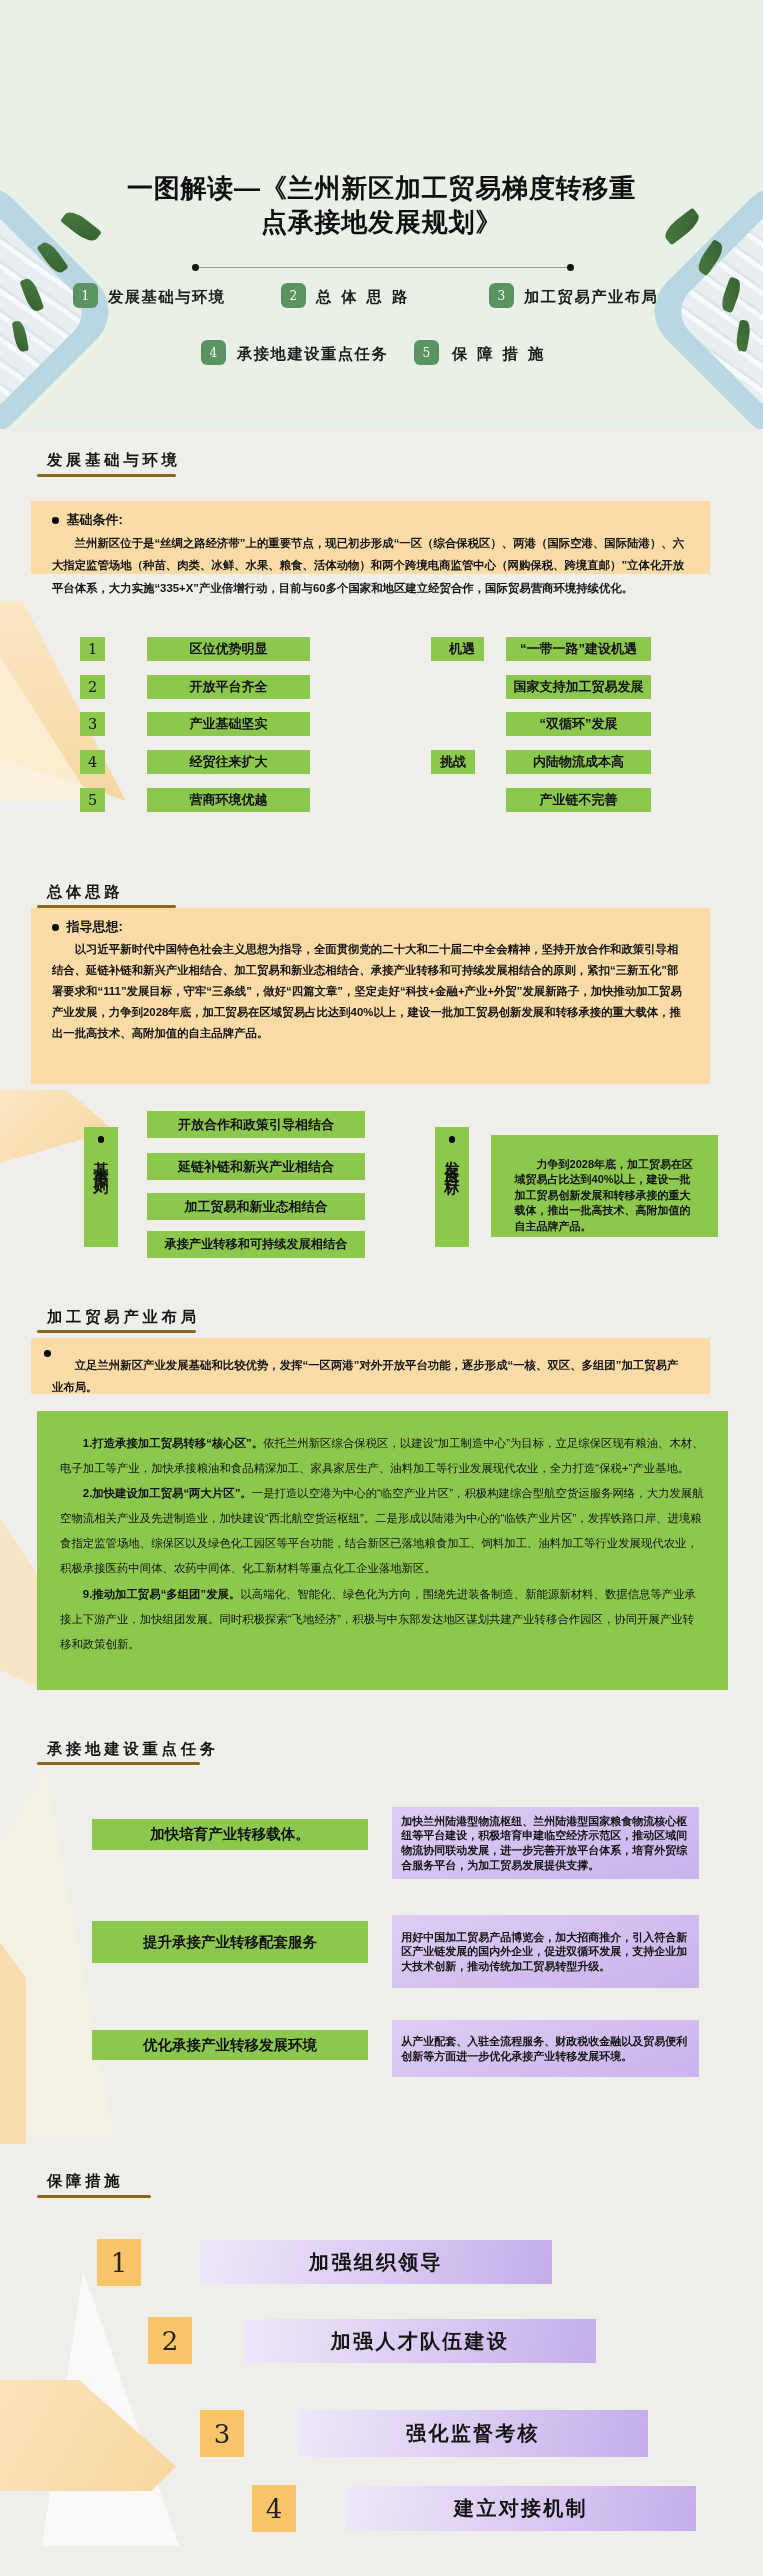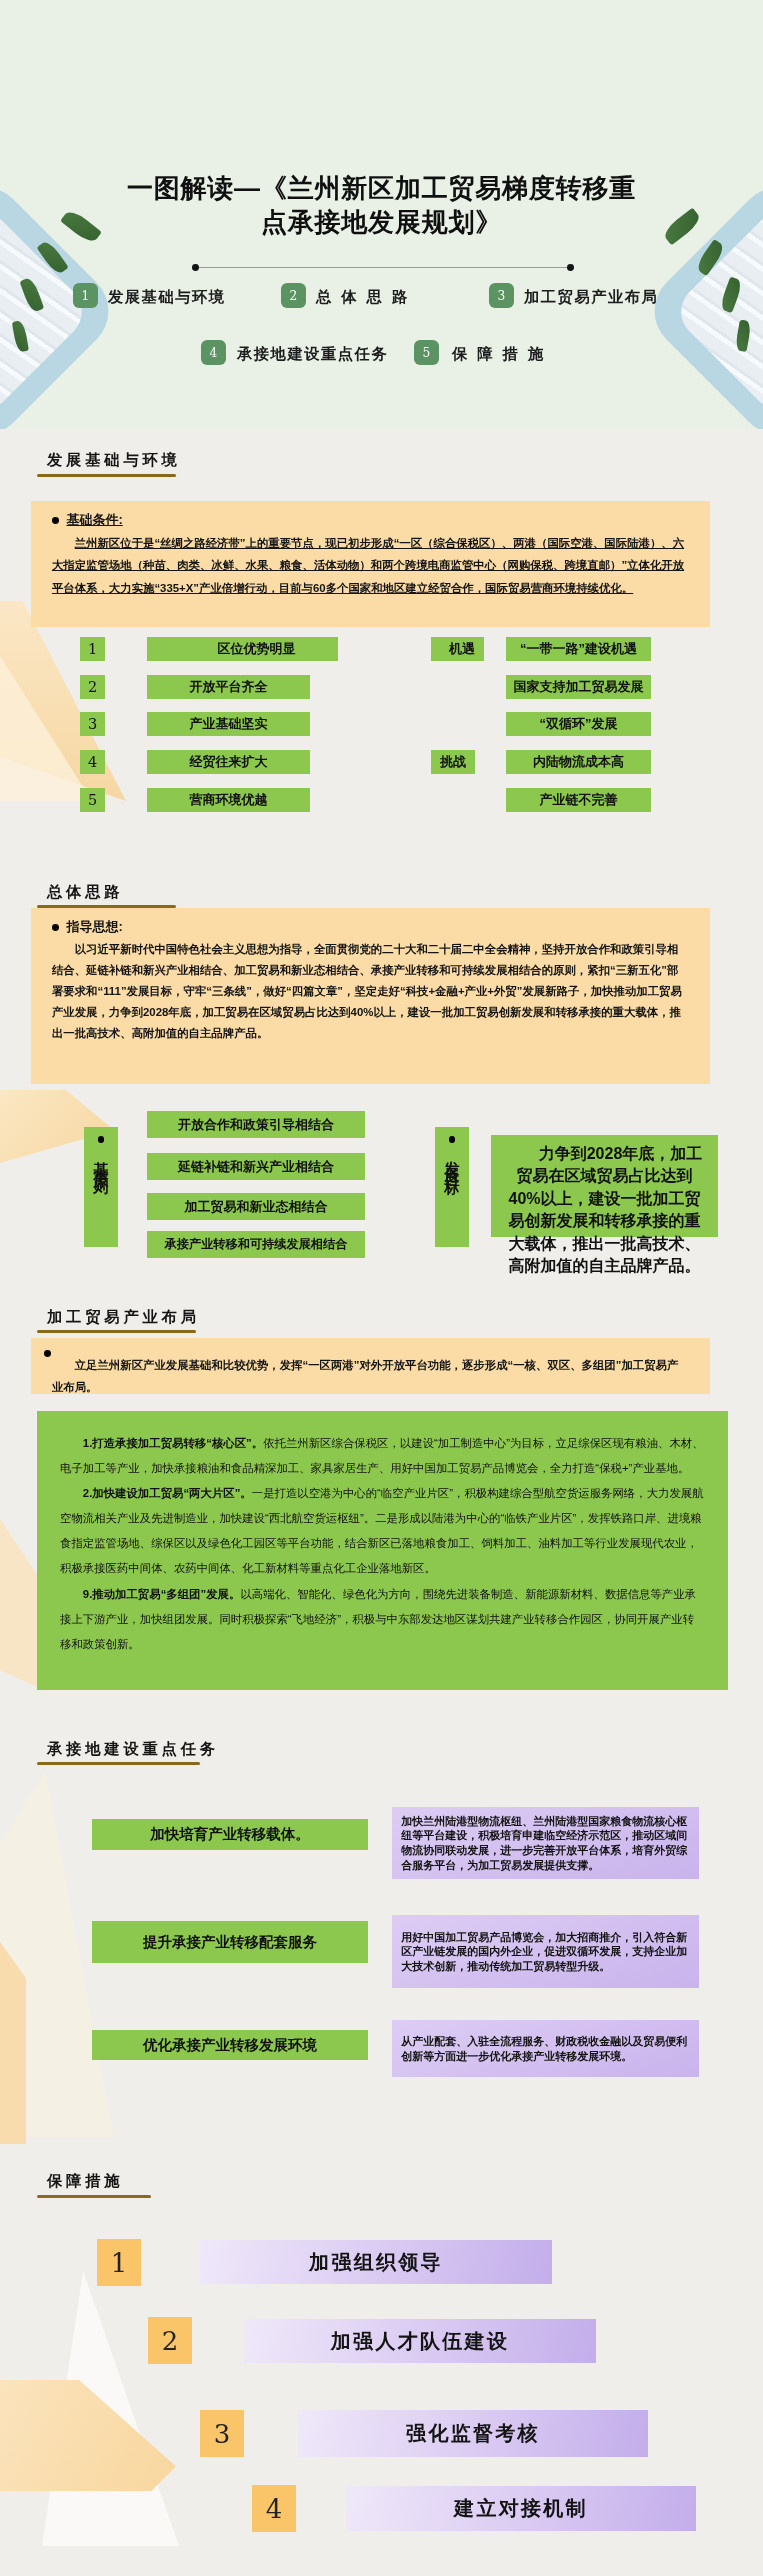--- a/index.html
+++ b/index.html
@@ -38,21 +38,21 @@
   
   .g{background:#8cc84e;color:#111;}
   .numsq{position:absolute;width:25px;height:24.4px;display:flex;align-items:center;justify-content:center;
      font-family:"DejaVu Serif",serif;font-size:14.5px;}
   .rowbox{position:absolute;height:24.4px;display:flex;align-items:center;justify-content:center;
      font-size:13px;font-weight:bold;white-space:nowrap;}
   .vbox{position:absolute;width:34px;display:flex;flex-direction:column;align-items:center;gap:6.1px;padding-top:9.2px;
      font-size:15.3px;font-weight:bold;line-height:1.42;}
   .vbox .vtext{writing-mode:vertical-rl;text-orientation:upright;letter-spacing:6.1px;}
   .goalbox{position:absolute;left:491px;top:1135px;width:227px;height:102px;}
-  .goalbox p{margin:2px;padding:6.1px 7.6px;font-size:16px;font-weight:bold;line-height:1.4;text-indent:2em;text-align:center;}
+  .goalbox p{margin:16px;padding:6.1px 7.6px;font-size:11px;font-weight:bold;line-height:1.4;text-indent:2em;}
   
   .bigg{position:absolute;left:37px;top:1411px;width:691px;height:279px;}
   .bigg .inner{padding:20px 23px 0 23px;}
   .bigg p{margin:0;font-size:11.4px;line-height:2.2;text-indent:2em;font-weight:normal;color:#101010;}
   .bigg p b{font-weight:bold;}
   
   .task-label{position:absolute;left:92px;width:276px;display:flex;align-items:center;justify-content:center;
      font-size:14.5px;font-weight:bold;}
   .task-desc{position:absolute;left:392px;width:307px;background:linear-gradient(160deg,#ddcdf4,#c9b3ec);
      display:flex;align-items:center;}
@@ -123,32 +123,32 @@
     </div>
   <div class="nav-label" style="left:237px;top:344px;">承接地建设重点任务</div>
   <div class="nav-sq" style="left:414px;top:340px;">
       <span>5</span>
     </div>
   <div class="nav-label wide" style="left:452px;top:344px;">保障措施</div>
 
   <div class="sec-head" style="top:450px;">发展基础与环境</div>
   <div class="sec-line" style="top:474px;width:139px;"></div>
 
-  <div class="obox" style="top:501px;height:126px;text-decoration:underline;">
+  <div class="obox" style="top:501px;height:73px;">
     <div class="inner">
       <div class="blabel">
           <span class="bullet"></span>
           <span>基础条件:</span>
         </div>
       <p class="opara">兰州新区位于是“丝绸之路经济带”上的重要节点，现已初步形成“一区（综合保税区）、两港（国际空港、国际陆港）、六大指定监管场地（种苗、肉类、冰鲜、水果、粮食、活体动物）和两个跨境电商监管中心（网购保税、跨境直邮）”立体化开放平台体系，大力实施“335+X”产业倍增行动，目前与60多个国家和地区建立经贸合作，国际贸易营商环境持续优化。</p>
     </div>
   </div>
 
   <div class="numsq g" style="left:80px;top:637px;">1</div>
-  <div class="rowbox g" style="left:147px;top:637px;width:163px;padding-left:28px;">区位优势明显</div>
+  <div class="rowbox g" style="left:147px;top:637px;width:163px;">区位优势明显</div>
   <div class="numsq g" style="left:80px;top:675px;">2</div>
   <div class="rowbox g" style="left:147px;top:675px;width:163px;">开放平台齐全</div>
   <div class="numsq g" style="left:80px;top:712px;">3</div>
   <div class="rowbox g" style="left:147px;top:712px;width:163px;">产业基础坚实</div>
   <div class="numsq g" style="left:80px;top:750px;">4</div>
   <div class="rowbox g" style="left:147px;top:750px;width:163px;">经贸往来扩大</div>
   <div class="numsq g" style="left:80px;top:788px;">5</div>
   <div class="rowbox g" style="left:147px;top:788px;width:163px;">营商环境优越</div>
 
   <div class="rowbox g" style="left:431px;top:637px;width:44px;padding-left:9px;">机遇</div>
@@ -194,21 +194,21 @@
 
   <div class="obox" style="top:1338px;height:56px;">
     <div class="inner" style="padding-top:16px;position:relative;">
       <span class="bullet" style="position:absolute;left:13.7px;top:12.2px;"></span>
       <p class="opara" style="line-height:1.95;">立足兰州新区产业发展基础和比较优势，发挥“一区两港”对外开放平台功能，逐步形成“一核、双区、多组团”加工贸易产业布局。</p>
     </div>
   </div>
 
   <div class="bigg g">
     <div class="inner">
-      <p><b>1.打造承接加工贸易转移“核心区”。</b><span>依托兰州新区综合保税区，以建设“加工制造中心”为目标，立足综保区现有粮油、木材、电子加工等产业，加快承接粮油和食品精深加工、家具家居生产、用好中国加工贸易产品博览会，全力打造“保税+”产业基地。</span></p>
+      <p><b>1.打造承接加工贸易转移“核心区”。</b><span>依托兰州新区综合保税区，以建设“加工制造中心”为目标，立足综保区现有粮油、木材、电子加工等产业，加快承接粮油和食品精深加工、家具家居生产、油料加工等行业发展现代农业，全力打造“保税+”产业基地。</span></p>
       <p><b>2.加快建设加工贸易“两大片区”。</b><span>一是打造以空港为中心的“临空产业片区”，积极构建综合型航空货运服务网络，大力发展航空物流相关产业及先进制造业，加快建设“西北航空货运枢纽”。二是形成以陆港为中心的“临铁产业片区”，发挥铁路口岸、进境粮食指定监管场地、综保区以及绿色化工园区等平台功能，结合新区已落地粮食加工、饲料加工、油料加工等行业发展现代农业，积极承接医药中间体、农药中间体、化工新材料等重点化工企业落地新区。</span></p>
       <p><b>9.推动加工贸易“多组团”发展。</b><span>以高端化、智能化、绿色化为方向，围绕先进装备制造、新能源新材料、数据信息等产业承接上下游产业，加快组团发展。同时积极探索“飞地经济”，积极与中东部发达地区谋划共建产业转移合作园区，协同开展产业转移和政策创新。</span></p>
     </div>
   </div>
 
   <div class="sec-head" style="top:1739px;">承接地建设重点任务</div>
   <div class="sec-line" style="top:1762px;width:163px;"></div>
 
   <div class="task-label g" style="top:1819px;height:31px;">加快培育产业转移载体。</div>
   <div class="task-desc" style="top:1807px;height:72px;">

